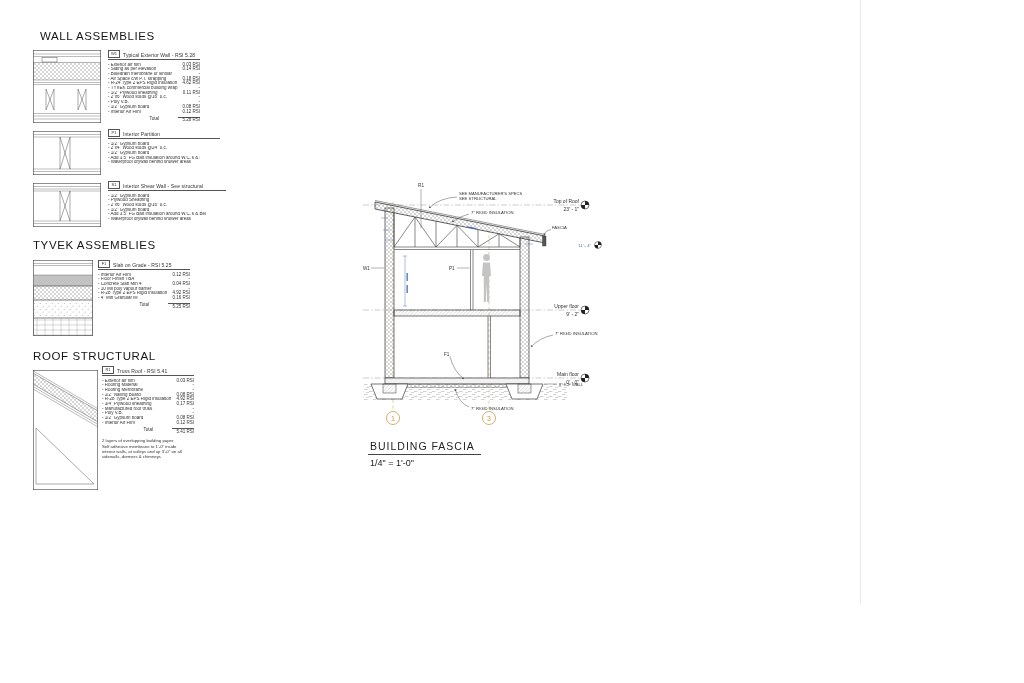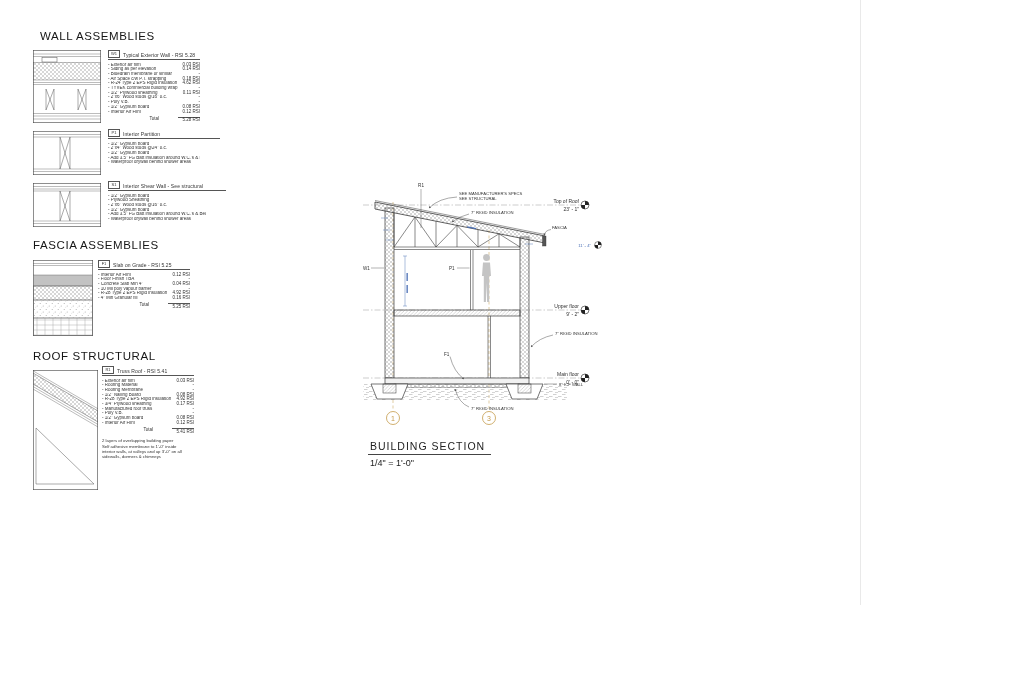--- a/index.html
+++ b/index.html
@@ -228,21 +228,21 @@
           <span class="spec-label">- Add 3.5" FG Batt insulation around W.C.'s &amp; Bedrooms</span>
           <span class="spec-value"></span>
         </div>
         <div class="spec-line">
           <span class="spec-label">- Waterproof drywall behind shower areas</span>
           <span class="spec-value"></span>
         </div>
       </div>
   </div>
 
-  <h2 class="sec-head abs" style="left:33px;top:239px;">FASCIA ASSEMBLIES</h2>
+  <h2 class="sec-head abs" style="left:33px;top:239px;">TYVEK ASSEMBLIES</h2>
 
   <svg class="abs" style="left:33px;top:260px;" width="60" height="76" viewBox="0 0 60 76">
     <rect x="0.3" y="0.3" width="59.4" height="75.4" fill="#fff" stroke="#444" stroke-width="0.6"></rect>
     <line x1="0" y1="3.5" x2="60" y2="3.5" stroke="#555" stroke-width="0.4"></line>
     <line x1="0" y1="5.5" x2="60" y2="5.5" stroke="#555" stroke-width="0.4"></line>
     <rect x="0.5" y="15" width="59" height="11" fill="#c2c2c2" stroke="#555" stroke-width="0.4"></rect>
     <rect x="0.5" y="26" width="59" height="14" fill="url(#xh)" stroke="#555" stroke-width="0.4"></rect>
     <rect x="0.5" y="40" width="59" height="18" fill="url(#dots)" stroke="#555" stroke-width="0.4"></rect>
     <rect x="0.5" y="58" width="59" height="17.5" fill="url(#brick)" stroke="#555" stroke-width="0.4"></rect>
   </svg>
@@ -493,16 +493,16 @@
       <line x1="26" y1="40" x2="33" y2="40"></line>
         <line x1="28" y1="52" x2="35" y2="52"></line>
       <line x1="31" y1="62" x2="38" y2="62"></line>
       <rect x="112" y="49" width="9" height="1.2" transform="rotate(11 116 50)" stroke="none"></rect>
       <line x1="170" y1="66" x2="178" y2="66"></line>
       <text x="236" y="68.5" text-anchor="end" font-size="4.2" stroke="none">11' - 4"</text>
     </g>
   </svg>
 
   <div class="sec-titleblock">
-    <div class="sec-title">BUILDING SECTION</div>
+    <div class="sec-title">BUILDING FASCIA</div>
     <div class="sec-scale">1/4" = 1'-0"</div>
   </div>
 </div>
 
 </body></html>

